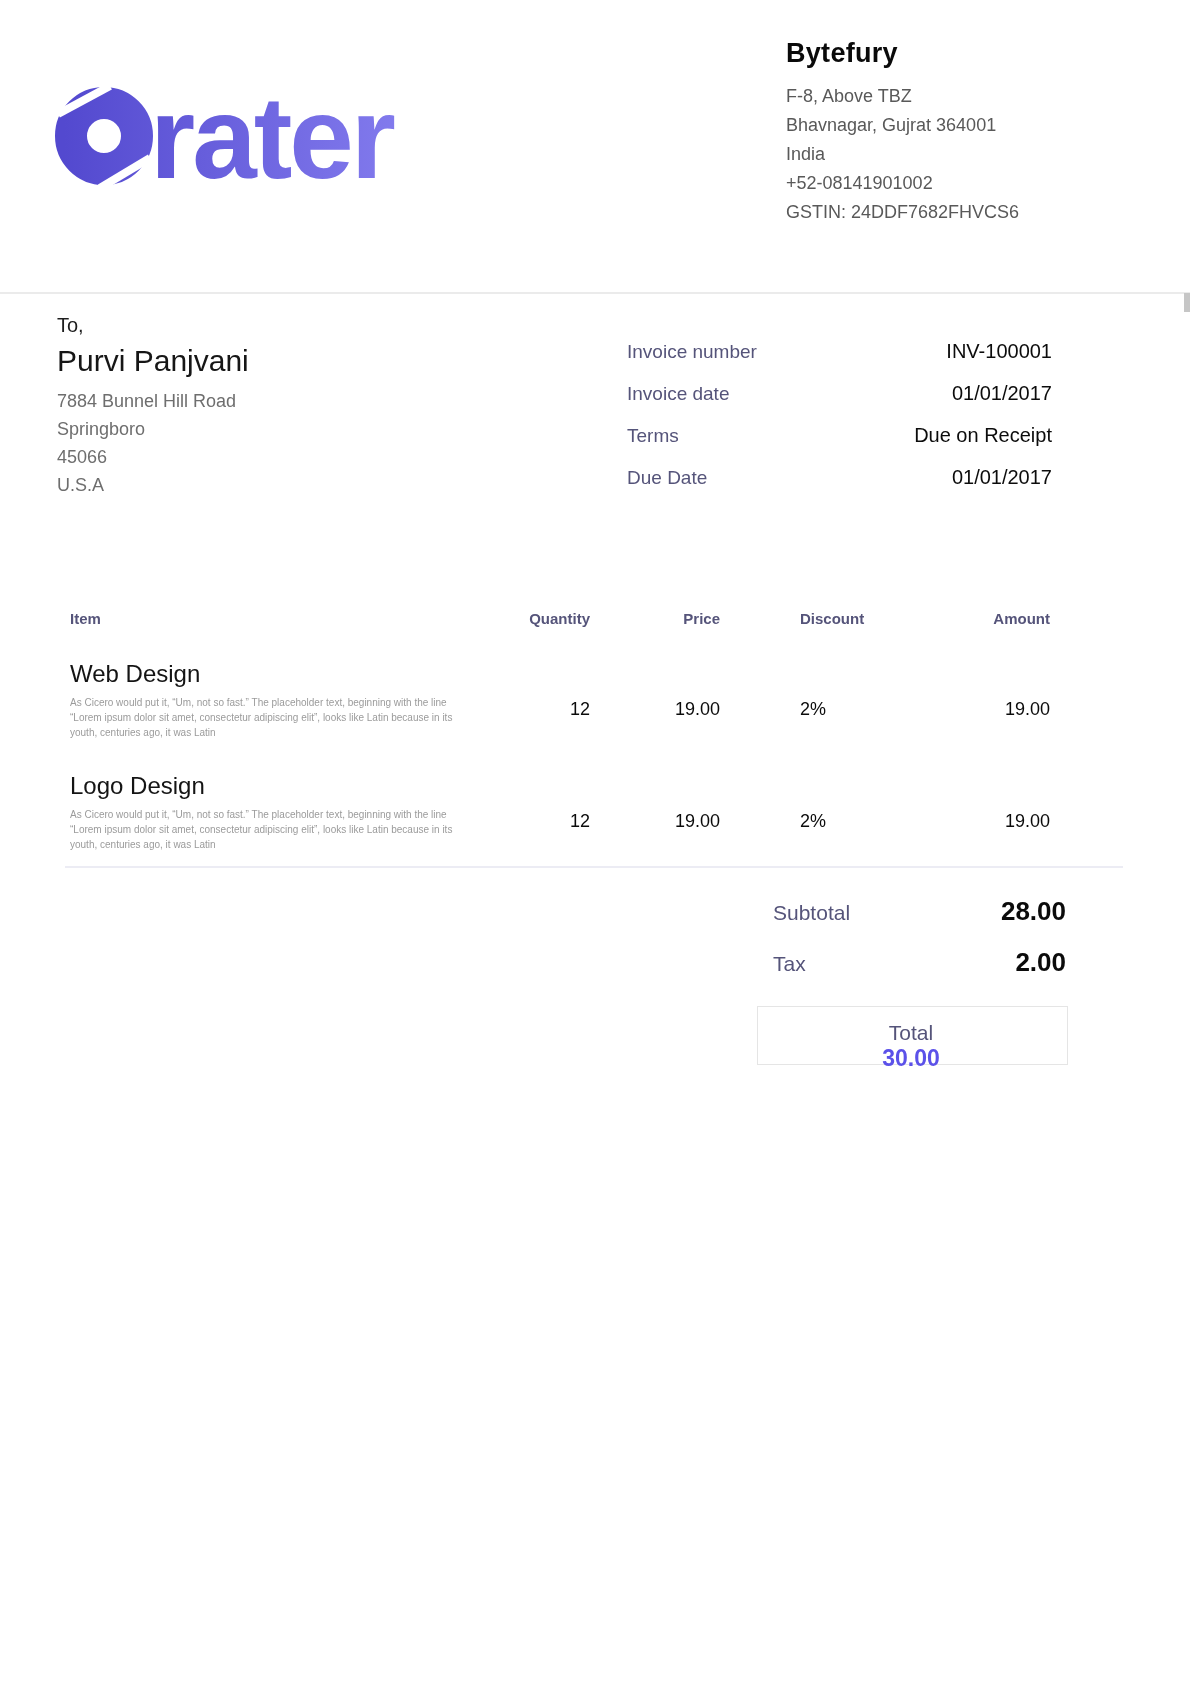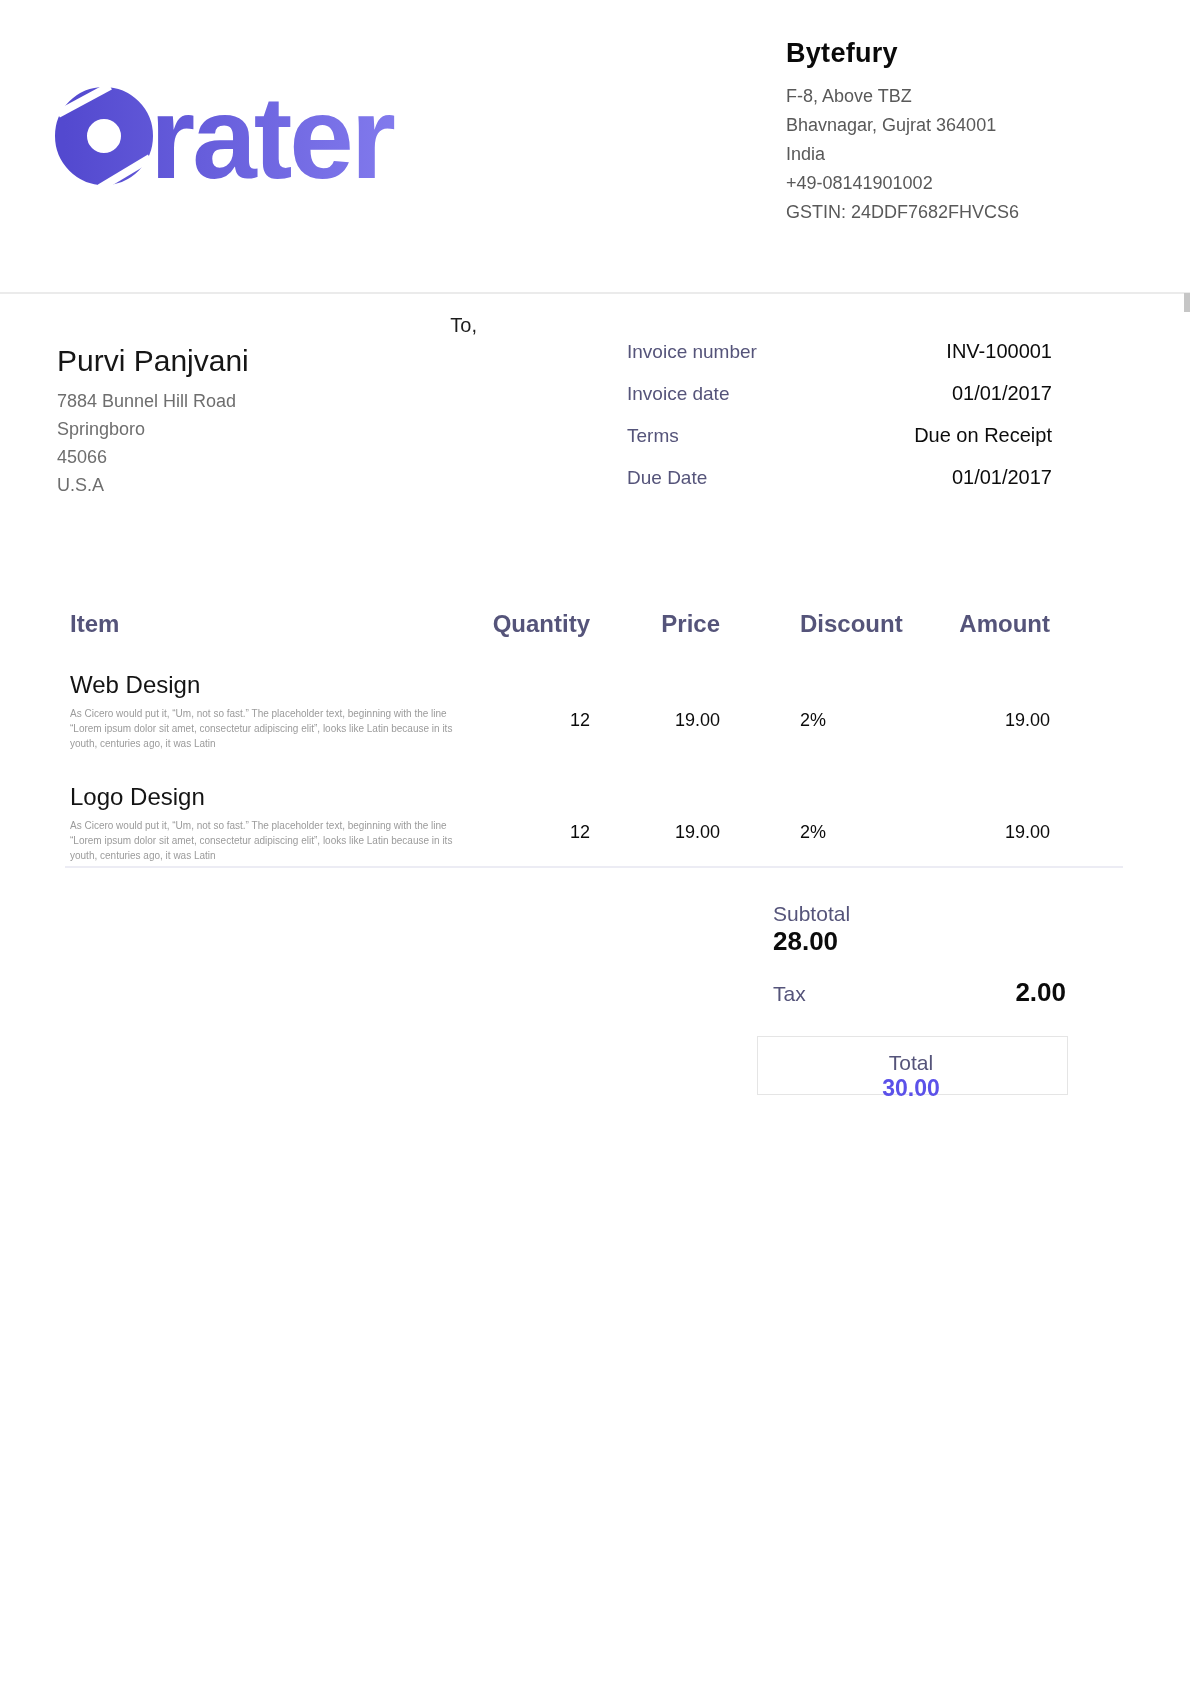--- a/index.html
+++ b/index.html
@@ -16,47 +16,47 @@
     position:absolute;left:0;top:0;width:1190px;height:292px;
     background:#ffffff;border-bottom:2px solid #ebebeb;
   }
   .logo{position:absolute;left:44px;top:66px;width:440px;height:124px;}
   .company{position:absolute;left:786px;top:38px;width:380px;}
   .company-name{font-size:27px;font-weight:700;color:#0a0a0a;letter-spacing:.3px;}
   .company-address{margin-top:13px;font-size:18px;color:#595959;line-height:29px;font-weight:400;}
   .edge-scroll{position:absolute;right:0;top:293px;width:6px;height:19px;background:#c6c6c6;}
   
   .bill-to{position:absolute;left:57px;top:314px;width:420px;}
-  .bill-to-label{font-size:20px;color:#1d1d1d;text-align:right;}
+  .bill-to-label{font-size:20px;color:#1d1d1d;}
   .bill-to-name{margin-top:7px;font-size:30px;font-weight:500;color:#161616;}
   .bill-to-address{margin-top:9px;font-size:18px;color:#6e6e6e;line-height:28px;}
   .invoice-meta{position:absolute;left:627px;top:338px;width:425px;}
   .meta-row{display:flex;justify-content:space-between;align-items:baseline;margin-bottom:15px;line-height:27px;}
   .meta-label{font-size:19px;color:#55547a;}
   .meta-value{font-size:20px;color:#0c0c0c;text-align:right;}
   
   .items{position:absolute;left:70px;top:610px;width:980px;}
   .thead{display:flex;align-items:baseline;}
   .tr{display:flex;align-items:flex-start;}
   .tr.row-1{margin-top:33px;}
   .tr.row-2{margin-top:32px;}
   .col-item{flex:1;min-width:0;text-align:left;}
   .col-qty{width:115px;text-align:right;}
   .col-price{width:130px;text-align:right;}
   .col-discount{width:180px;text-align:left;padding-left:80px;box-sizing:border-box;}
   .col-amount{width:150px;text-align:right;}
-  .th{font-size:24px;font-weight:700;color:#55547a;}
+  .th{font-size:15px;font-weight:700;color:#55547a;}
   .item-name{font-size:24px;font-weight:500;color:#141414;}
   .item-desc{margin-top:7px;max-width:432px;font-size:10px;line-height:15px;color:#9b9b9b;}
   .cell-num{font-size:18px;color:#0b0b0b;padding-top:39px;}
   
   .totals-divider{position:absolute;left:65px;top:866px;width:1058px;height:2px;background:#ececf4;}
   .totals{position:absolute;left:757px;top:884px;width:311px;box-sizing:border-box;}
   .totals-row{display:flex;justify-content:space-between;align-items:baseline;padding:0 2px 0 16px;}
-  .totals-row.subtotal{margin-top:18px;flex-direction:column;}
+  .totals-row.subtotal{margin-top:12px;}
   .totals-row.tax{margin-top:20px;}
   .totals-label{font-size:21px;color:#55547a;}
   .totals-value{font-size:26px;font-weight:600;color:#0b0b0b;}
   .total-box{
     margin-top:28px;border:1px solid #e5e5e5;background:#fff;
     display:flex;justify-content:space-between;align-items:center;
     padding:14px 19px 14px 16px;box-sizing:border-box;height:59px;flex-direction:column;
   }
   .total-label{font-size:21px;color:#55547a;}
   .total-value{font-size:23px;font-weight:700;color:#5b51e9;}
@@ -82,21 +82,21 @@
         </g>
         <text x="106" y="112" font-family="Liberation Sans, sans-serif" font-size="116" font-weight="700" letter-spacing="-3" fill="url(#lg)">rater</text>
       </svg>
     </div>
     <div class="company">
       <div class="company-name">Bytefury</div>
       <div class="company-address">
         <div>F-8, Above TBZ</div>
         <div>Bhavnagar, Gujrat 364001</div>
         <div>India</div>
-        <div>+49-08141901002</div>
+        <div>+52-08141901002</div>
         <div>GSTIN: 24DDF7682FHVCS6</div>
       </div>
     </div>
   </div>
   <div class="edge-scroll"></div>
 
   <div class="bill-to">
     <div class="bill-to-label">To,</div>
     <div class="bill-to-name">Purvi Panjvani</div>
     <div class="bill-to-address">

